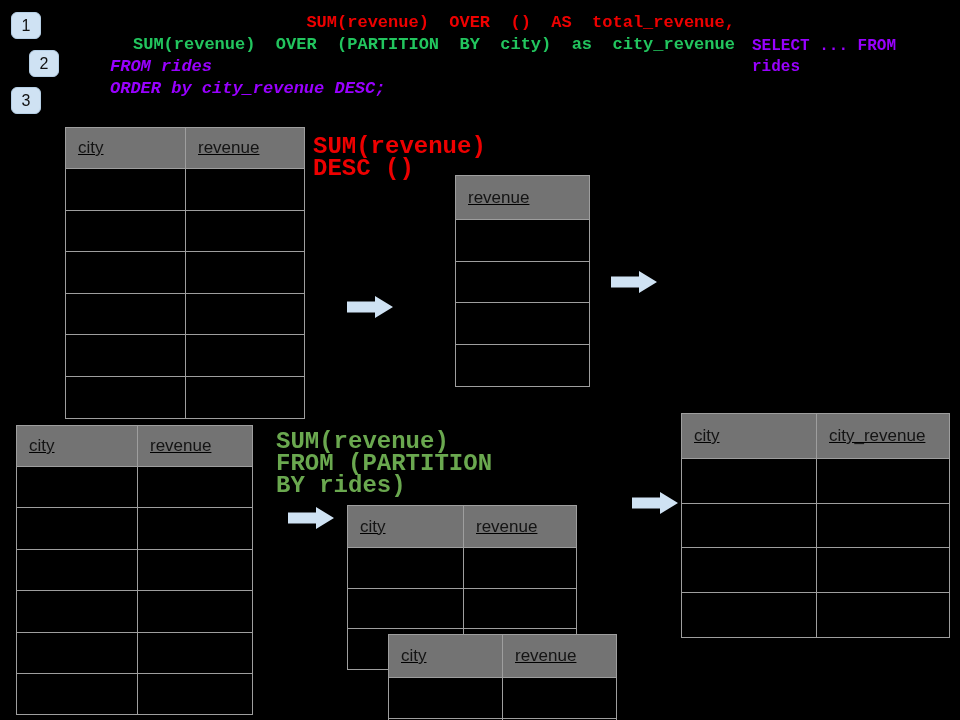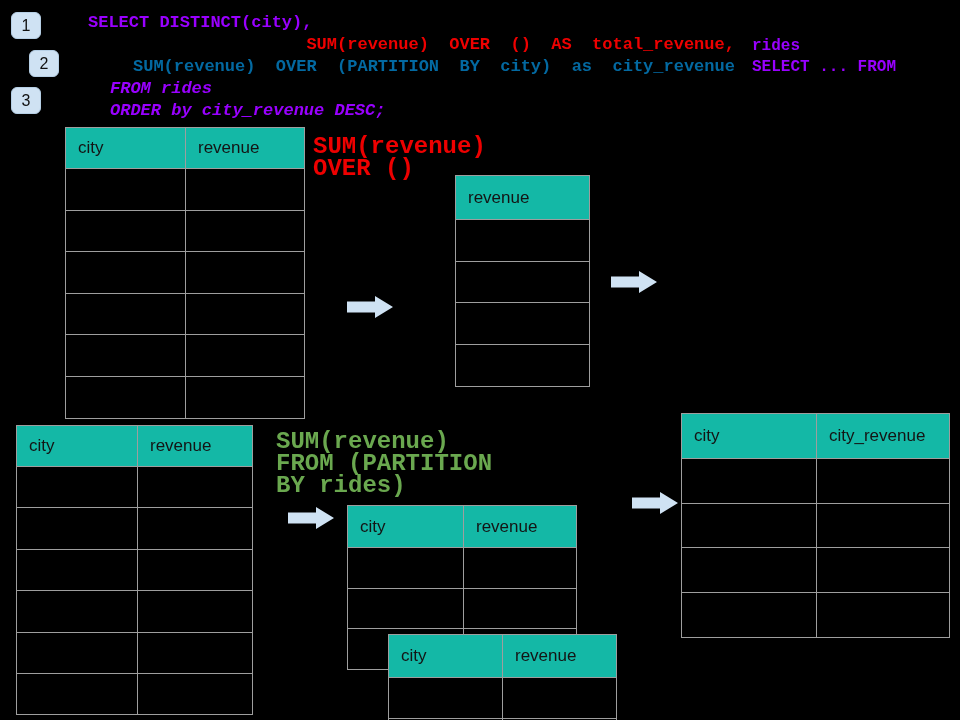--- a/index.html
+++ b/index.html
@@ -10,21 +10,21 @@
   }
   .mono { font-family:"Liberation Mono","DejaVu Sans Mono",monospace; font-weight:bold; }
 
   
   .code { position:absolute; left:88px; top:12px; font-size:17px; line-height:22px; }
   .code-line { white-space:pre; }
   .ind-45 { padding-left:45px; }
   .ind-22 { padding-left:22px;font-style:italic; }
   .c-purple { color:#9900ff; }
   .c-red    { color:#ee0000;text-align:right; }
-  .c-green  { color:#0369a1; }
+  .c-green  { color:#22c55e; }
 
   
   .side-note { position:absolute; left:752px; top:36px; font-size:16px; line-height:21px; color:#9900ff; }
   .side-note .code-line { white-space:pre; }
 
   
   .ann { position:absolute; font-size:24px; line-height:22px; }
   .ann-total { left:313px; top:136px; color:#ee0000; }
   .ann-part  { left:276px; top:431px; color:#6aa84f; }
 
@@ -34,21 +34,21 @@
     background:#cfe2f3; border:1px solid #b6cfe5; border-radius:6px;
     display:flex; align-items:center; justify-content:center;
     font-size:16px; color:#111;
   }
   .badge1 { left:11px; top:12px; }
   .badge2 { left:29px; top:50px; }
   .badge3 { left:11px; top:87px; }
 
   
   .tbl { position:absolute; border:1px solid #9e9e9e; background:#000; }
-  .thead { display:grid; grid-template-columns:var(--cols); height:var(--hh); background:#14b8a6; }
+  .thead { display:grid; grid-template-columns:var(--cols); height:var(--hh); background:#737373;text-decoration:underline; }
   .th {
     display:flex; align-items:center; padding-left:12px;
     font-size:17px; color:#141414; border-right:1px solid #9e9e9e;
   }
   .th:last-child { border-right:none; }
   .trow { display:grid; grid-template-columns:var(--cols); height:var(--rh); border-top:1px solid #9e9e9e; }
   .tcell { background:#000; border-right:1px solid #9e9e9e; }
   .tcell:last-child { border-right:none; }
 
   .t-src1  { left:65px;  top:127px; width:240px; --cols:120px 1fr; --hh:40px; --rh:41.6px; }
@@ -69,35 +69,34 @@
 </head>
 <body>
 
 <div id="canvas">
 
   <div class="badge badge1">1</div>
   <div class="badge badge2">2</div>
   <div class="badge badge3">3</div>
 
   <div class="code mono">
-    <div class="code-line c-purple">SELECT DISTINCT(city),</div>
     <div class="code-line c-red ind-45">SUM(revenue)  OVER  ()  AS  total_revenue,</div>
     <div class="code-line c-green ind-45">SUM(revenue)  OVER  (PARTITION  BY  city)  as  city_revenue</div>
     <div class="code-line c-purple ind-22">FROM rides</div>
     <div class="code-line c-purple ind-22">ORDER by city_revenue DESC;</div>
   </div>
 
   <div class="side-note mono">
+    <div class="code-line">SELECT ... FROM</div>
     <div class="code-line">rides</div>
-    <div class="code-line">SELECT ... FROM</div>
   </div>
 
   <div class="ann ann-total mono">
     <div class="code-line">SUM(revenue)</div>
-    <div class="code-line">OVER ()</div>
+    <div class="code-line">DESC ()</div>
   </div>
 
   <div class="ann ann-part mono">
     <div class="code-line">SUM(revenue)</div>
     <div class="code-line">FROM (PARTITION</div>
     <div class="code-line">BY rides)</div>
   </div>
 
   <div class="tbl t-src1">
     <div class="thead">

